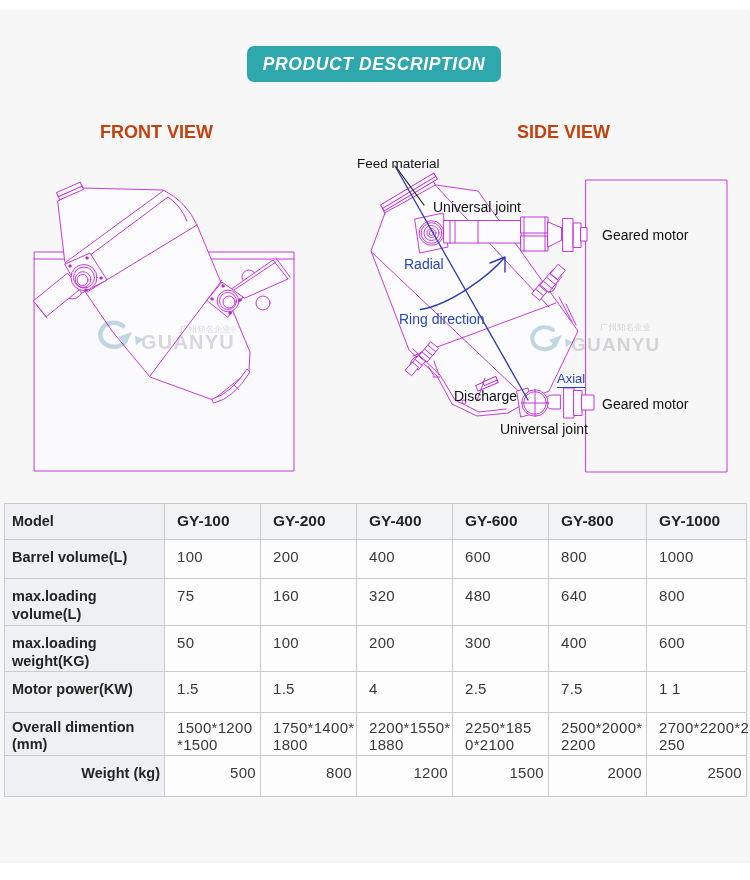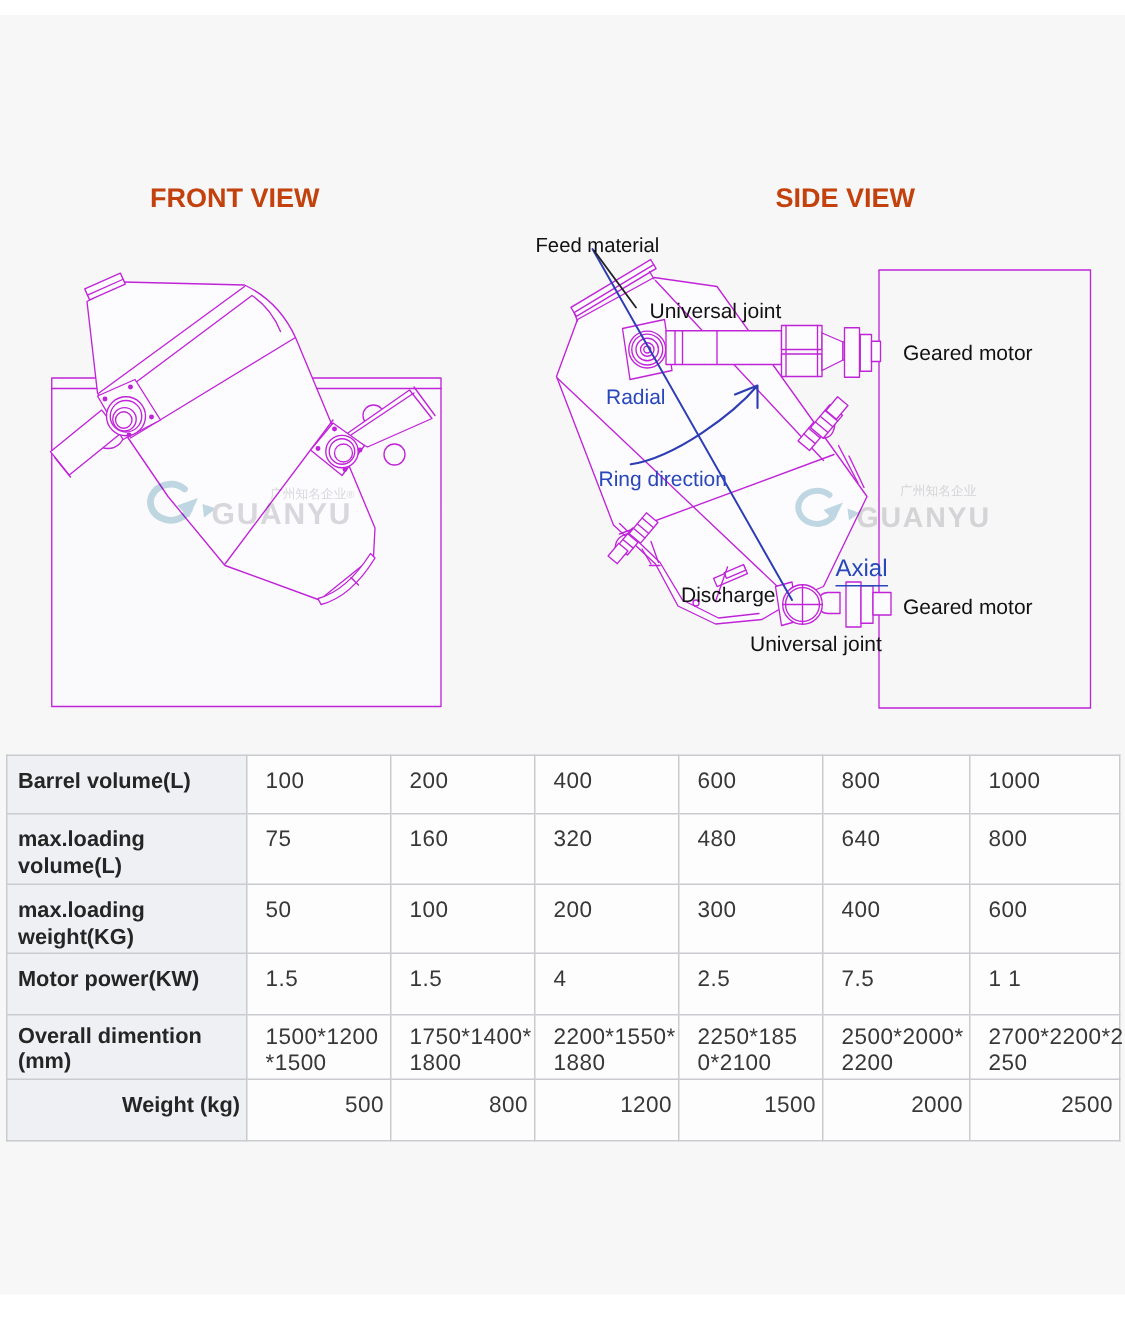--- a/index.html
+++ b/index.html
@@ -18,20 +18,21 @@
   td.hd{background:#f2f3f5;font-weight:bold;color:#252525;font-size:15.5px;}
   td.dv{background:#fdfdfe;font-size:15px;letter-spacing:0.3px;color:#383838;}
   tr.ov td{padding-top:6px;line-height:17px;}
 </style>
 </head>
 <body>
 <div class="page">
 
 <div class="graybg"></div>
 
+<div class="banner">PRODUCT DESCRIPTION</div>
 
 <div class="vtitle" style="left:100px;top:122px;">FRONT VIEW</div>
 
 <div class="vtitle" style="left:517px;top:122px;">SIDE VIEW</div>
 
 <svg width="750" height="505" viewBox="0 0 750 505" style="position:absolute;left:0;top:0;" fill="none" stroke-linejoin="round" stroke-linecap="round">
 <g stroke="#c024d8" stroke-width="0.9">
 
 <g>
 <rect x="34.5" y="252" width="259.5" height="219" fill="#faf9fb"></rect>
@@ -221,21 +222,21 @@
 </svg>
 
 <div class="lbl" style="left:357px;top:156px;font-size:13.5px;">Feed material</div>
 
 <div class="lbl" style="left:433px;top:199px;">Universal joint</div>
 
 <div class="blbl" style="left:404px;top:256px;">Radial</div>
 
 <div class="blbl" style="left:399px;top:311px;">Ring direction</div>
 
-<div class="blbl" style="left:557px;top:371px;font-size:16px;border-bottom:1px solid #2847bb;padding-bottom:1px;">Axial</div>
+<div class="blbl" style="left:557px;top:371px;font-size:13px;border-bottom:1px solid #2847bb;padding-bottom:1px;">Axial</div>
 
 <div class="lbl" style="left:454px;top:388px;">Discharge</div>
 
 <div class="lbl" style="left:500px;top:421px;">Universal joint</div>
 
 <div class="lbl" style="left:602px;top:227px;">Geared motor</div>
 
 <div class="lbl" style="left:602px;top:396px;">Geared motor</div>
 
 <table class="spec">
@@ -243,20 +244,29 @@
         <col style="width:160px">
         <col style="width:96px">
         <col style="width:96px">
         <col style="width:96px">
         <col style="width:96px">
         <col style="width:98px">
         <col style="width:100px">
       </colgroup>
 
 <tbody>
+        <tr style="height:36px;">
+          <td class="hl">Model</td>
+          <td class="hd">GY-100</td>
+          <td class="hd">GY-200</td>
+          <td class="hd">GY-400</td>
+          <td class="hd">GY-600</td>
+          <td class="hd">GY-800</td>
+          <td class="hd">GY-1000</td>
+        </tr>
 
 <tr style="height:39px;">
           <td class="hl">Barrel volume(L)</td>
           <td class="dv">100</td>
           <td class="dv">200</td>
           <td class="dv">400</td>
           <td class="dv">600</td>
           <td class="dv">800</td>
           <td class="dv">1000</td>
         </tr>

